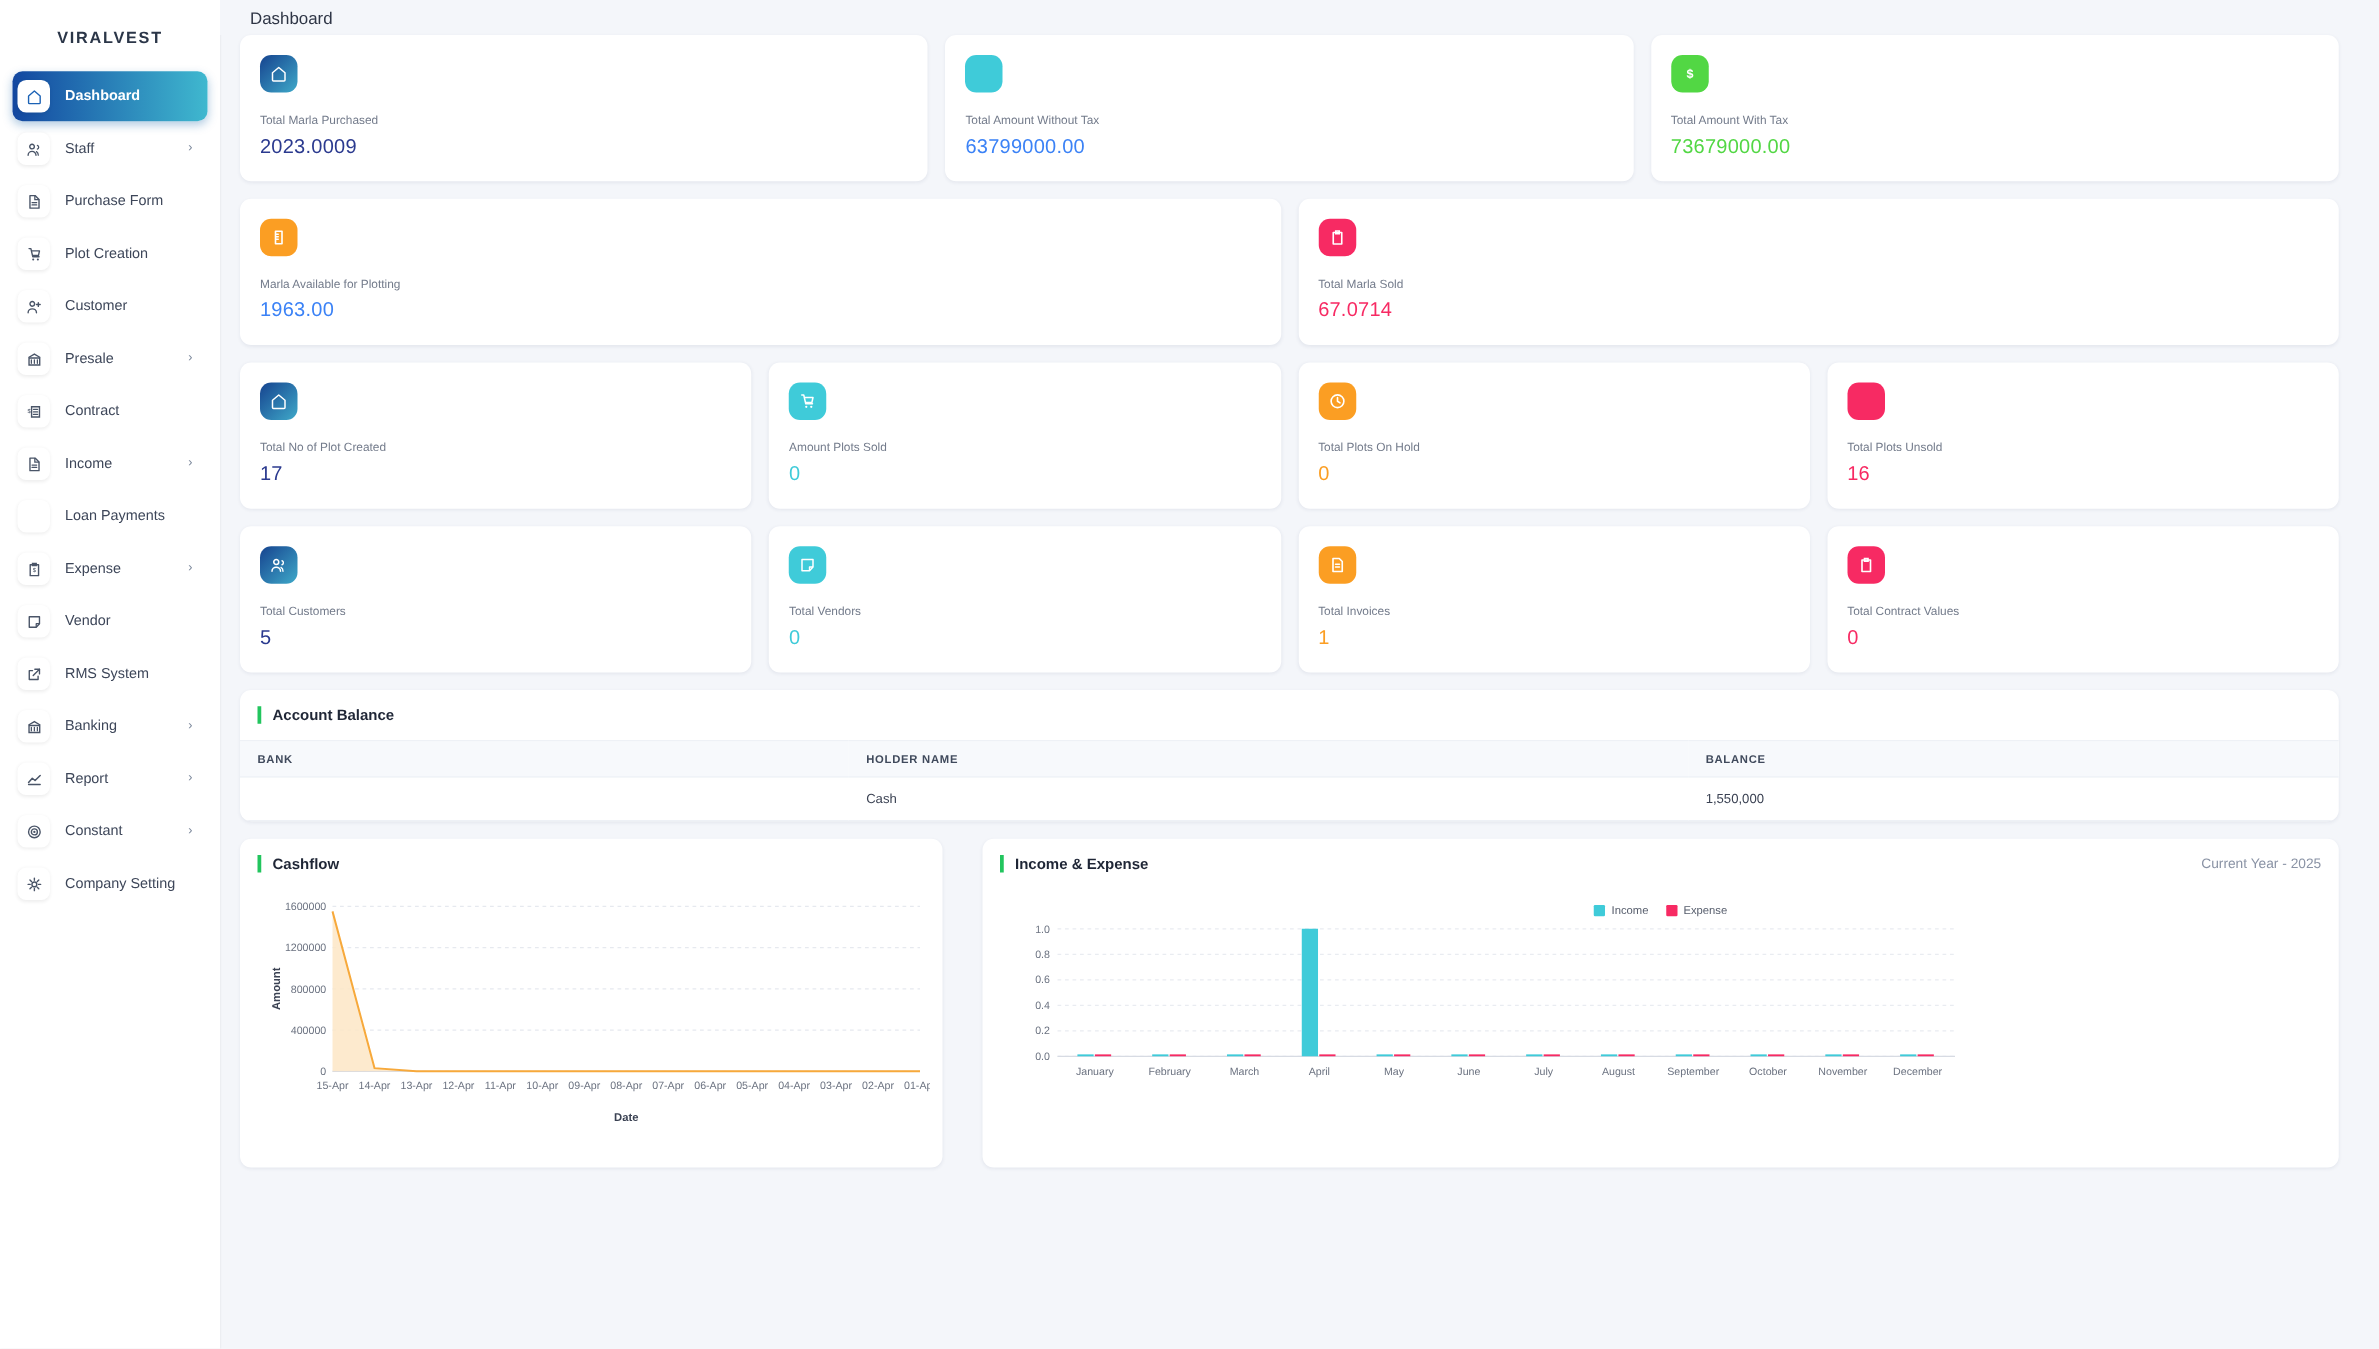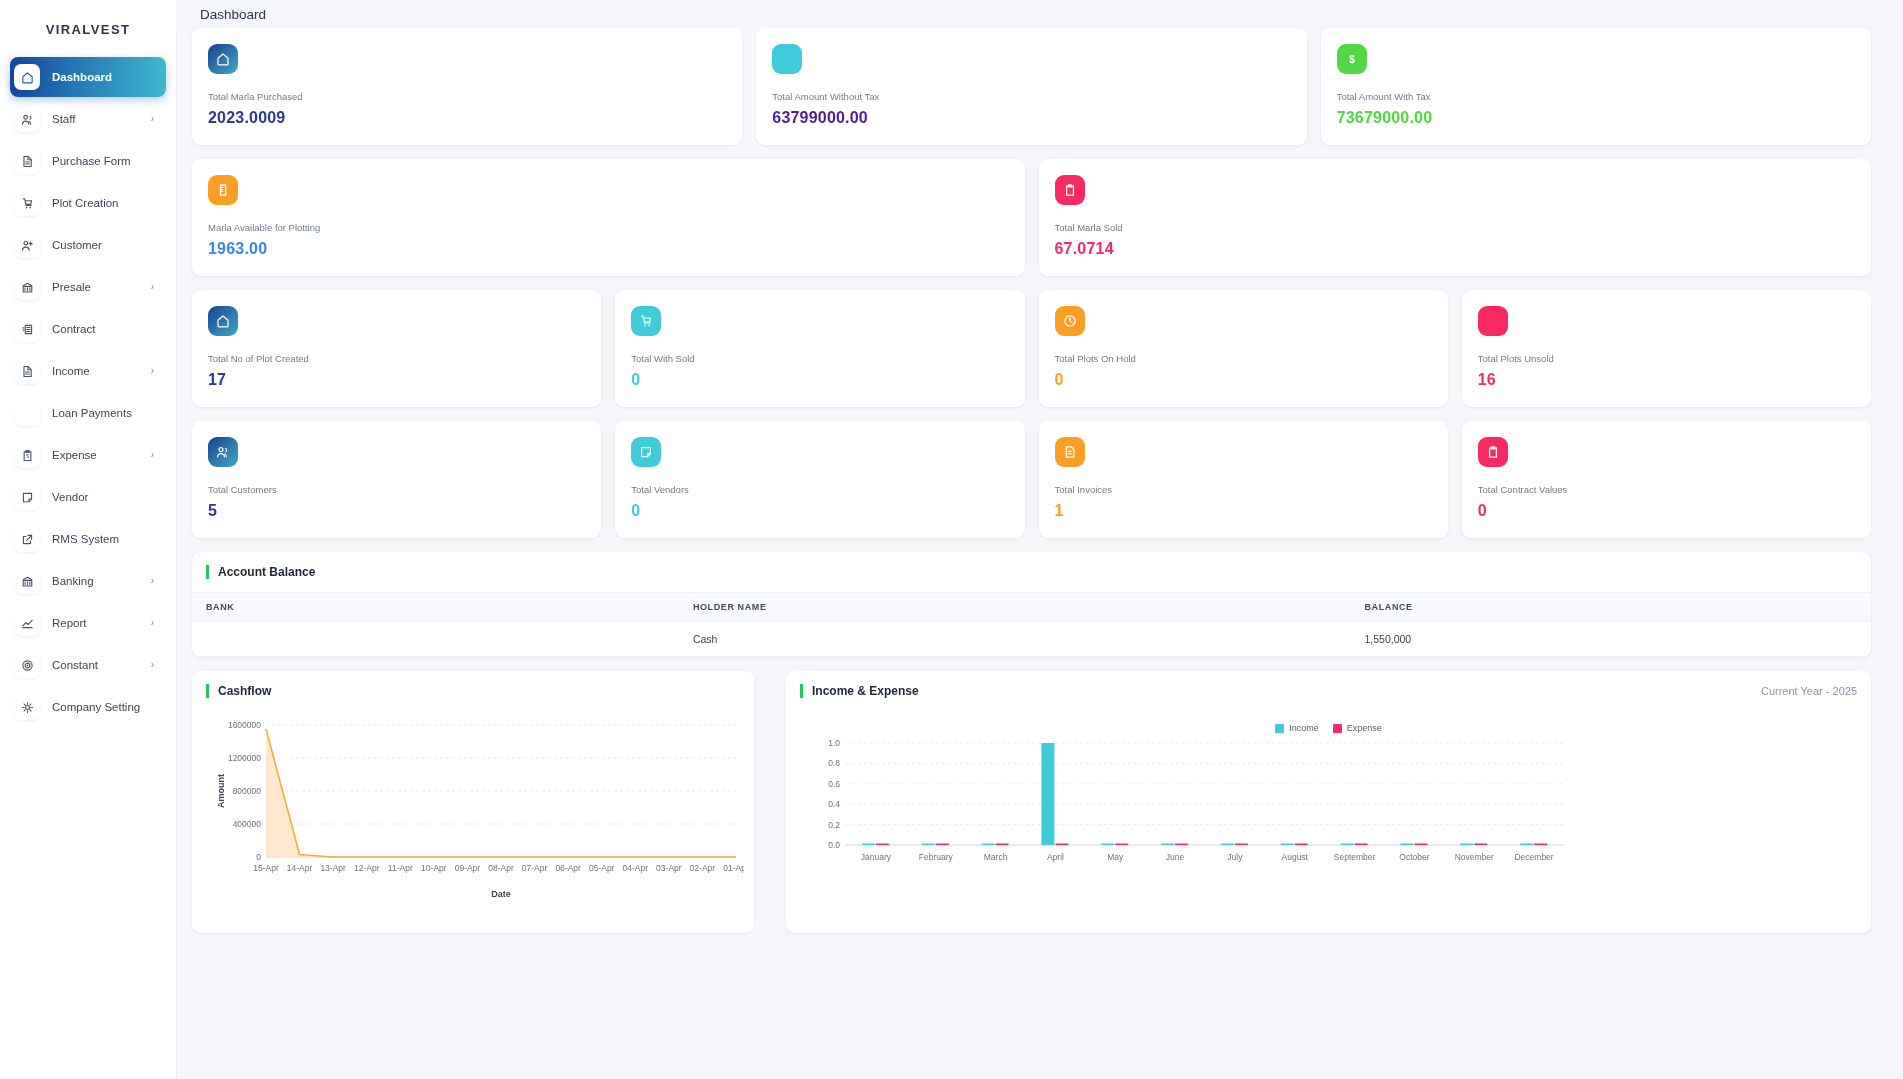--- a/index.html
+++ b/index.html
@@ -85,21 +85,21 @@
   }
   .cico {
     width: 30px; height: 30px;
     border-radius: 9px;
     display: flex; align-items: center; justify-content: center;
     color: #fff;
     margin-bottom: 17px;
   }
   .cico svg { width: 14px; height: 14px; display:block; }
   .clabel { font-size: 9.5px; color: #737b8b; margin-bottom: 7px; }
-  .cvalue { font-size: 16px; font-weight: 700; letter-spacing: .2px; }
+  .cvalue { font-size: 16px; font-weight: 400; letter-spacing: .2px; }
 
   
   .panel {
     background: #fff; border-radius: 9px;
     box-shadow: 0 1px 3px rgba(25,40,80,.07);
     margin: 0 16px 14px 16px;
     overflow: hidden;
   }
   .panel-head {
     padding: 13px 14px;
@@ -327,21 +327,21 @@
               </svg>
             </div>
             <div class="clabel">Total Marla Purchased</div>
             <div class="cvalue" style="color:#2b3a8f">2023.0009</div>
           </div>
           <div class="card">
             <div class="cico" style="background:linear-gradient(135deg,#3fcbd9 0%,#3fcbd9 100%)">
               <svg viewBox="0 0 14 14"></svg>
             </div>
             <div class="clabel">Total Amount Without Tax</div>
-            <div class="cvalue" style="color:#4c1d95">63799000.00</div>
+            <div class="cvalue" style="color:#3b82f6">63799000.00</div>
           </div>
           <div class="card">
             <div class="cico" style="background:linear-gradient(135deg,#52d744 0%,#52d744 100%)">
               <svg viewBox="0 0 14 14">
                 <text x="7" y="10.6" font-size="10" fill="currentColor" text-anchor="middle" font-family="sans-serif" font-weight="bold">$</text>
               </svg>
             </div>
             <div class="clabel">Total Amount With Tax</div>
             <div class="cvalue" style="color:#52d744">73679000.00</div>
           </div>
@@ -380,21 +380,21 @@
           </div>
           <div class="card">
             <div class="cico" style="background:linear-gradient(135deg,#3fcbd9 0%,#3fcbd9 100%)">
               <svg viewBox="0 0 14 14">
                 <path d="M2.4 2h1.6l1.6 7h5.4" fill="none" stroke="currentColor" stroke-width="1.2" stroke-linecap="round" stroke-linejoin="round"></path>
                 <path d="M4.4 4h7l-.9 4H5.3" fill="none" stroke="currentColor" stroke-width="1.2" stroke-linejoin="round"></path>
                 <circle cx="6" cy="11.4" r=".9" fill="currentColor"></circle>
                 <circle cx="10" cy="11.4" r=".9" fill="currentColor"></circle>
               </svg>
             </div>
-            <div class="clabel">Total With Sold</div>
+            <div class="clabel">Amount Plots Sold</div>
             <div class="cvalue" style="color:#3fcbd9">0</div>
           </div>
           <div class="card">
             <div class="cico" style="background:linear-gradient(135deg,#fb9e23 0%,#fb9e23 100%)">
               <svg viewBox="0 0 14 14">
                 <circle cx="7" cy="7" r="5.1" fill="none" stroke="currentColor" stroke-width="1.3"></circle>
                 <path d="M7 4.1V7l2 1.3" fill="none" stroke="currentColor" stroke-width="1.3" stroke-linecap="round" stroke-linejoin="round"></path>
               </svg>
             </div>
             <div class="clabel">Total Plots On Hold</div>

